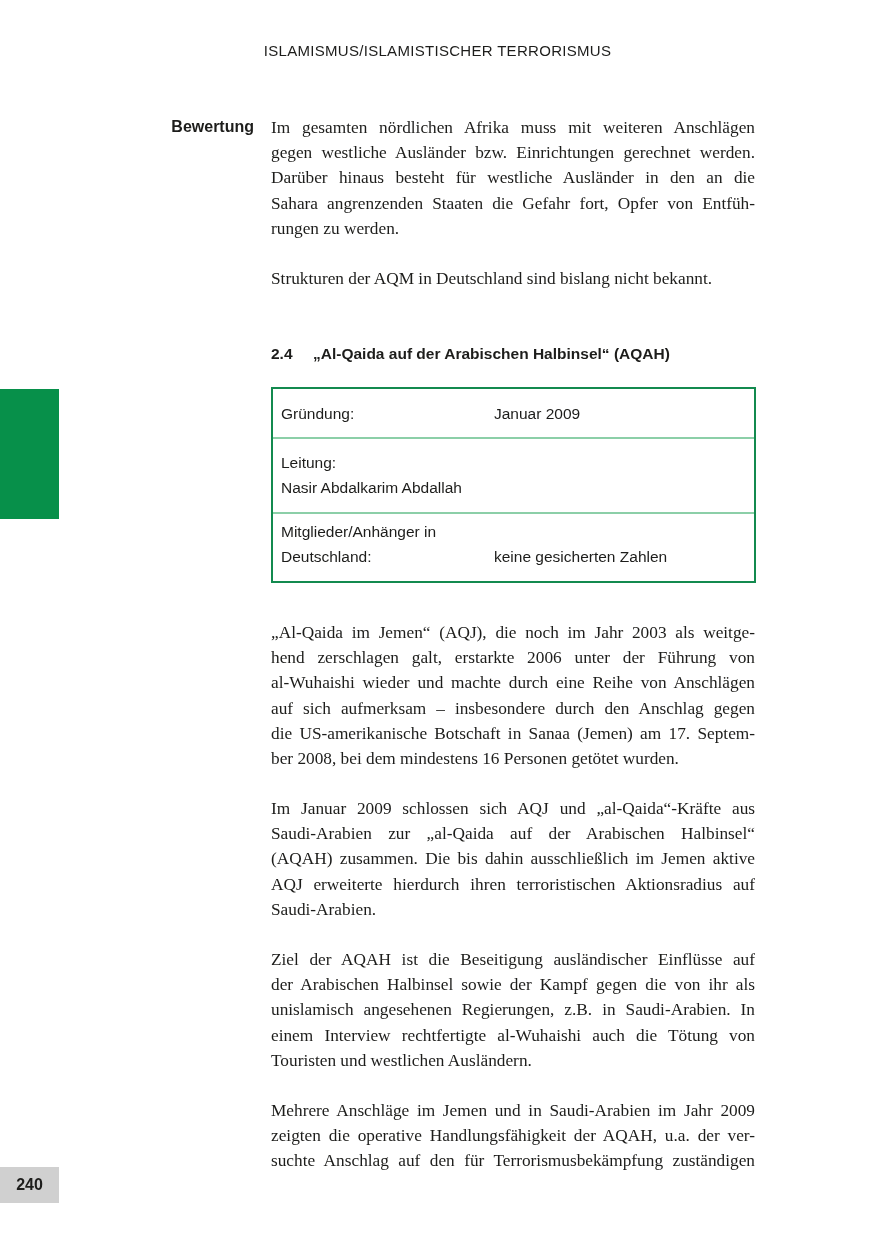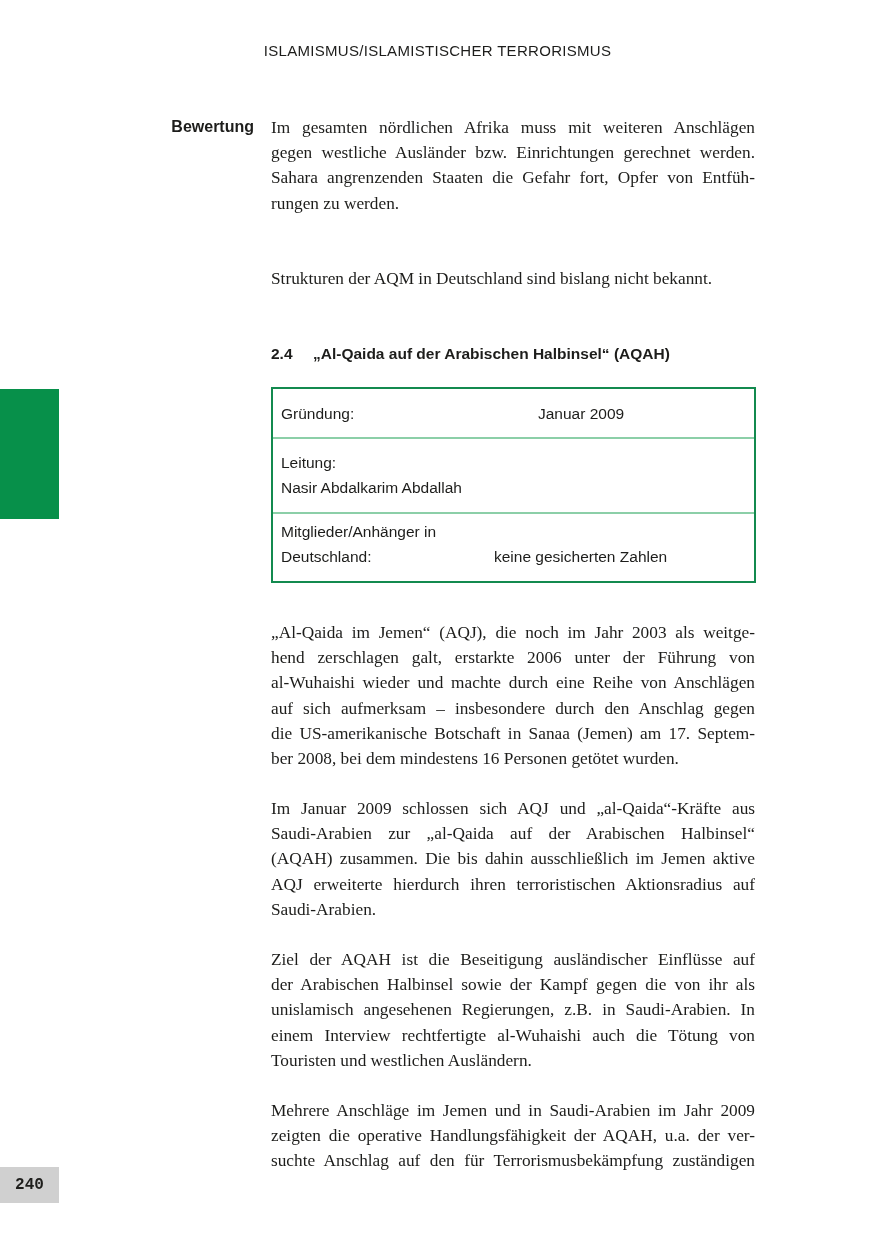--- a/index.html
+++ b/index.html
@@ -36,53 +36,54 @@
   .info-row:first-child { border-top: none; }
   .info-row .k { width: 213px; }
   .info-row .v { flex: 1; }
   .green-tab {
     position: absolute; left: 0; top: 389px; width: 59px; height: 130px;
     background: #07904a;
   }
   .page-num {
     position: absolute; left: 0; top: 1167px; width: 59px; height: 36px;
     background: #d0d0d0; text-align: center; line-height: 36px;
-    font-family: Liberation Mono, monospace; font-weight: bold; font-size: 16px;
+    font-family: Liberation Sans, sans-serif; font-weight: bold; font-size: 16px;
   }
   .line { display: block; text-align: justify; text-align-last: justify; }
   .line.last { text-align-last: left; }
 </style>
 </head>
 <body>
 
 <div class="running-head">ISLAMISMUS/ISLAMISTISCHER TERRORISMUS</div>
 
 <div class="green-tab"></div>
 <div class="page-num">240</div>
 
 <div class="side-label">Bewertung</div>
 
 <div class="body-text" style="top:115px;">
   <span class="line">Im gesamten nördlichen Afrika muss mit weiteren Anschlägen</span>
   <span class="line">gegen westliche Ausländer bzw. Einrichtungen gerechnet werden.</span>
+  <span class="line">Darüber hinaus besteht für westliche Ausländer in den an die</span>
   <span class="line">Sahara angrenzenden Staaten die Gefahr fort, Opfer von Entfüh-</span>
   <span class="line last">rungen zu werden.</span>
 </div>
 
 <div class="body-text" style="top:266px;">
   <span class="line last">Strukturen der AQM in Deutschland sind bislang nicht bekannt.</span>
 </div>
 
 <div class="section-heading">
   <span class="num">2.4</span>
   <span>„Al-Qaida auf der Arabischen Halbinsel“ (AQAH)</span>
 </div>
 
 <div class="info-table">
-  <div class="info-row" style="padding-top:12px;padding-bottom:11px;gap:44px;">
+  <div class="info-row" style="padding-top:12px;padding-bottom:11px;">
     <div class="k">Gründung:</div>
     <div class="v">Januar 2009</div>
   </div>
   <div class="info-row" style="padding-top:11px;padding-bottom:12px;flex-direction:column;">
     <div class="k">Leitung:</div>
     <div class="v">
       <div>Nasir Abdalkarim Abdallah</div>
     </div>
   </div>
   <div class="info-row" style="padding-top:5px;padding-bottom:12px;">

